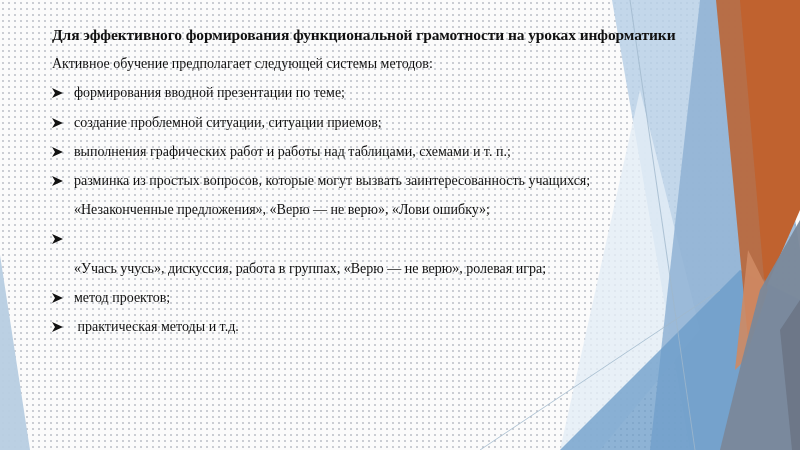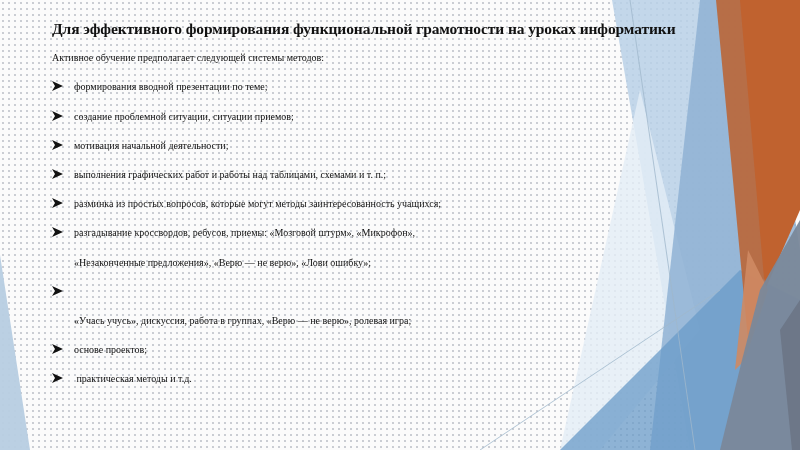--- a/index.html
+++ b/index.html
@@ -5,22 +5,22 @@
   html, body { margin: 0; padding: 0; }
   body {
     width: 800px; height: 450px; overflow: hidden; position: relative;
     background-color: #fbfbfb;
     background-image: radial-gradient(circle, #c9ccd2 0.7px, transparent 1.1px);
     background-size: 6px 6px;
     font-family: "Liberation Serif", serif;
     color: #111;
   }
   .bg-shapes { position: absolute; left: 0; top: 0; width: 800px; height: 450px; z-index: 0; }
-  .content { position: absolute; left: 52px; top: 14px; width: 700px; z-index: 1; }
-  .line { height: 29.2px; line-height: 29.2px; font-size: 10px; white-space: nowrap; }
+  .content { position: absolute; left: 52px; top: 20px; width: 700px; z-index: 1; }
+  .line { height: 29.2px; line-height: 29.2px; font-size: 14px; white-space: nowrap; }
   .bold { font-weight: bold; font-size: 15.5px; letter-spacing: -0.1px; }
   .bullet { display: inline-block; width: 22px; }
   .bullet svg { vertical-align: -1px; }
   .indent { padding-left: 22px; }
 </style>
 </head>
 <body>
 
 <svg class="bg-shapes" viewBox="0 0 800 450" preserveAspectRatio="none">
 
@@ -52,47 +52,37 @@
         </svg></span><span>формирования вводной презентации по теме;</span>
   </div>
   <div class="line">
     <span class="bullet"><svg width="11" height="10" viewBox="0 0 11 10">
           <path d="M0,0 L11,5 L0,10 L3,5 Z" fill="#111"></path>
         </svg></span><span>создание проблемной ситуации, ситуации приемов;</span>
   </div>
   <div class="line">
     <span class="bullet"><svg width="11" height="10" viewBox="0 0 11 10">
           <path d="M0,0 L11,5 L0,10 L3,5 Z" fill="#111"></path>
-        </svg></span><span>мотивация начальной деятельности;</span>
-  </div>
-  <div class="line">
-    <span class="bullet"><svg width="11" height="10" viewBox="0 0 11 10">
-          <path d="M0,0 L11,5 L0,10 L3,5 Z" fill="#111"></path>
         </svg></span><span>выполнения графических работ и работы над таблицами, схемами и т. п.;</span>
   </div>
   <div class="line">
     <span class="bullet"><svg width="11" height="10" viewBox="0 0 11 10">
           <path d="M0,0 L11,5 L0,10 L3,5 Z" fill="#111"></path>
-        </svg></span><span>разминка из простых вопросов, которые могут методы заинтересованность учащихся;</span>
-  </div>
-  <div class="line">
-    <span class="bullet"><svg width="11" height="10" viewBox="0 0 11 10">
-          <path d="M0,0 L11,5 L0,10 L3,5 Z" fill="#111"></path>
-        </svg></span><span>разгадывание кроссвордов, ребусов, приемы: «Мозговой штурм», «Микрофон»,</span>
+        </svg></span><span>разминка из простых вопросов, которые могут вызвать заинтересованность учащихся;</span>
   </div>
   <div class="line indent">«Незаконченные предложения», «Верю — не верю», «Лови ошибку»;</div>
   <div class="line">
     <span class="bullet"><svg width="11" height="10" viewBox="0 0 11 10">
           <path d="M0,0 L11,5 L0,10 L3,5 Z" fill="#111"></path>
         </svg></span>
   </div>
   <div class="line indent">«Учась учусь», дискуссия, работа в группах, «Верю — не верю», ролевая игра;</div>
   <div class="line">
     <span class="bullet"><svg width="11" height="10" viewBox="0 0 11 10">
           <path d="M0,0 L11,5 L0,10 L3,5 Z" fill="#111"></path>
-        </svg></span><span>основе проектов;</span>
+        </svg></span><span>метод проектов;</span>
   </div>
   <div class="line">
     <span class="bullet"><svg width="11" height="10" viewBox="0 0 11 10">
           <path d="M0,0 L11,5 L0,10 L3,5 Z" fill="#111"></path>
         </svg></span><span style="white-space:pre"> практическая методы и т.д.</span>
   </div>
 </div>
 
 </body></html>

